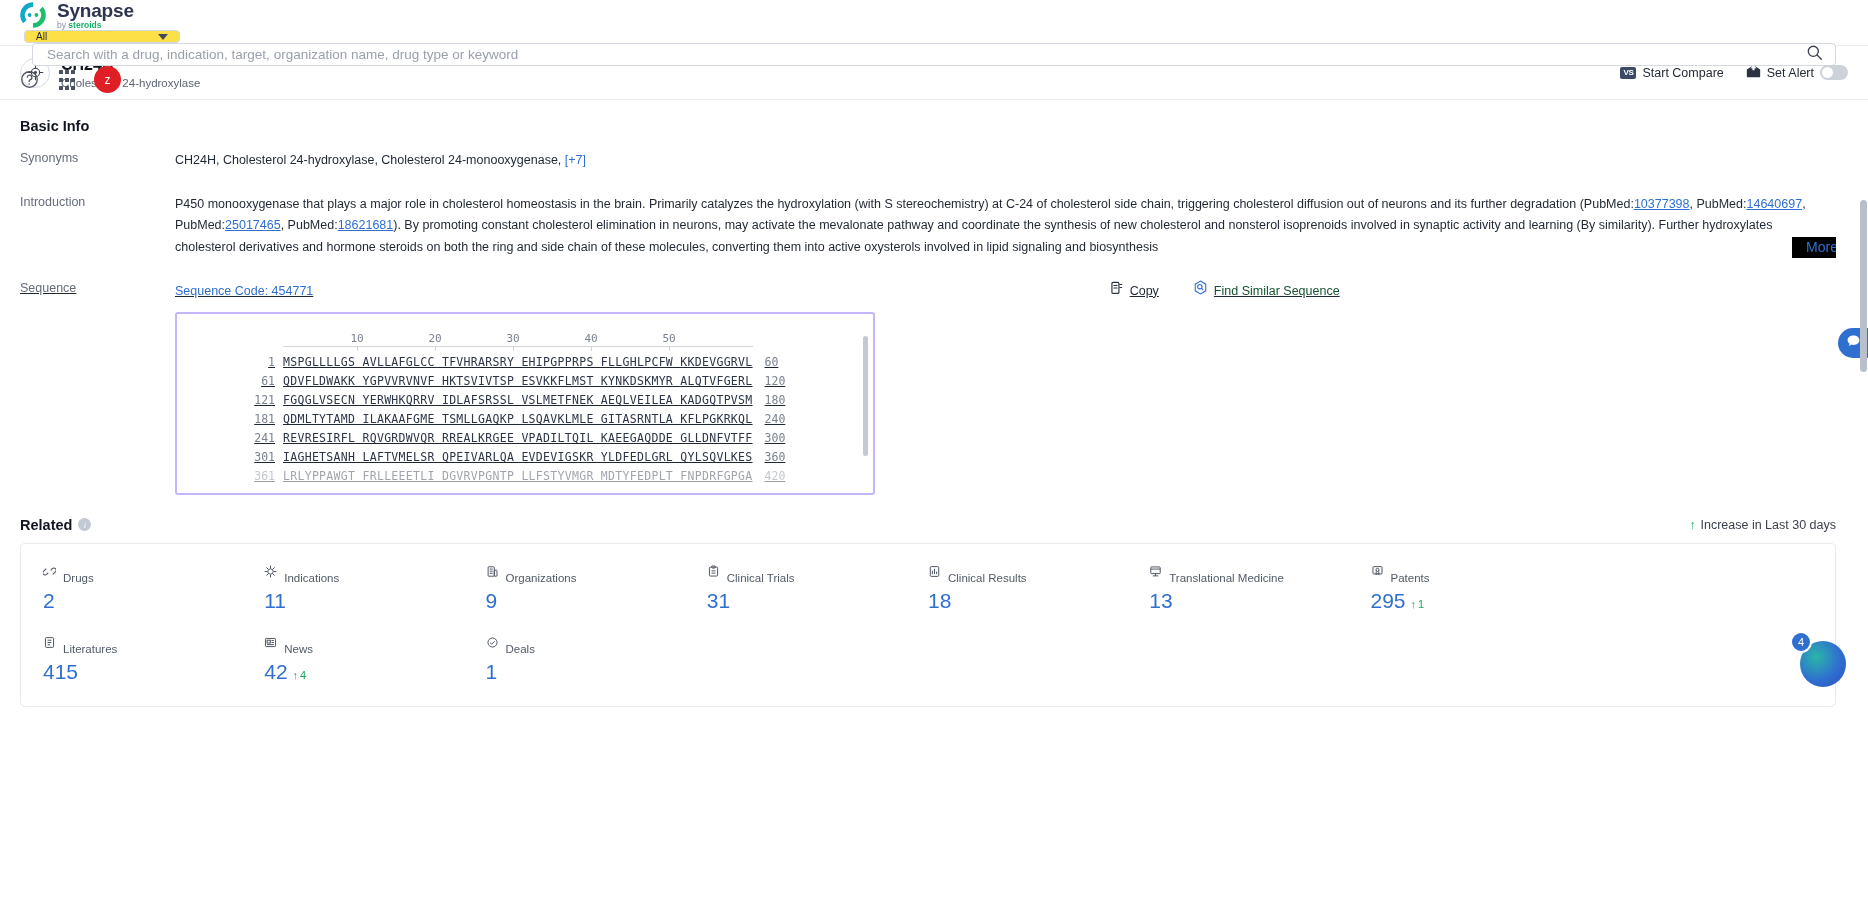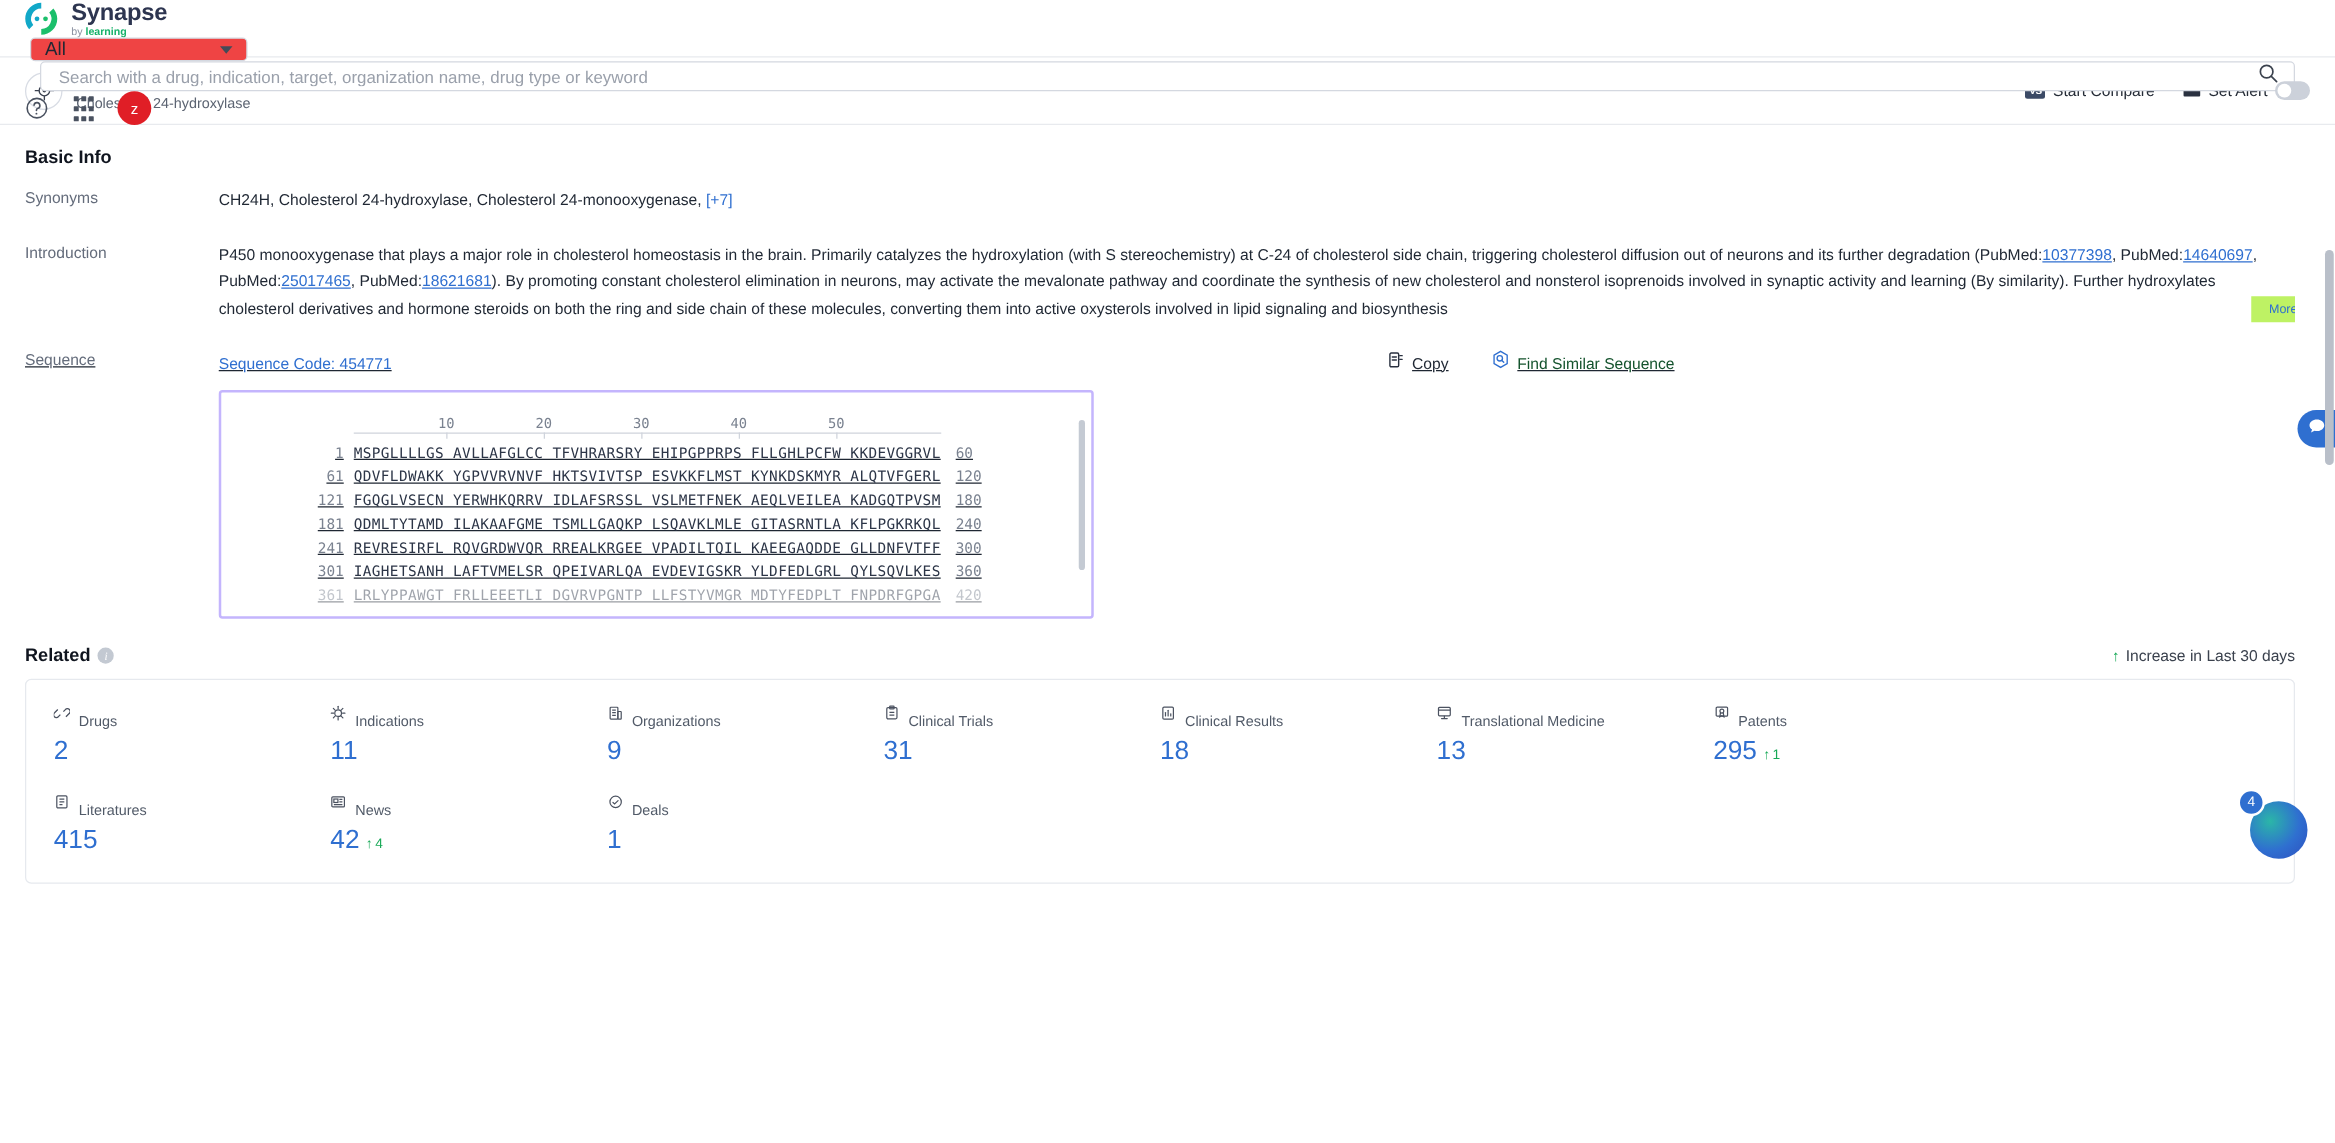--- a/index.html
+++ b/index.html
@@ -23,24 +23,24 @@
     flex-direction:column;
   }
   .logo-wrap { display:flex; align-items:center; gap:9px; width:150px; }
   .logo-mark { width:30px; height:30px; position:relative; flex:none; }
   .logo-text { line-height:1; }
   .logo-name { font-size:19px; font-weight:700; color:#2d3550; letter-spacing:-.2px; }
   .logo-sub { font-size:8.5px; color:#8a90a0; margin-top:1px; }
   .logo-sub b { color:#17b26a; font-weight:700; }
 
   .scope-select {
-    width:174px; height:31px; margin-left:6px;
+    width:156px; height:31px; margin-left:6px;
     border:1px solid #d4d8e0; border-radius:4px;
     display:flex; align-items:center; justify-content:space-between;
-    padding:0 11px; font-size:15px; color:#1f2733; background:#ef4444;
+    padding:0 11px; font-size:10px; color:#1f2733; background:#fde047;
     cursor:pointer;
   }
   .caret { width:0;height:0;border-left:5px solid transparent;border-right:5px solid transparent;border-top:6px solid #444b58; }
 
   .search-box {
     flex:1; height:31px; margin-left:14px; margin-right:14px;
     border:1px solid #d4d8e0; border-radius:4px;
     display:flex; align-items:center; padding:0 12px;
     background:#fff;
   }
@@ -86,22 +86,22 @@
   .sec-title { font-size:14.5px;font-weight:700;color:#10151f;margin:4px 0 16px 0; }
 
   .row { display:flex; margin-bottom:10px; }
   .row-label { width:155px;flex:none;font-size:12.5px;color:#646c7b;padding-top:1px; }
   .row-body { flex:1;font-size:12.5px;color:#1f2733;line-height:21.5px; }
   .lnk { color:#2f6fd0;cursor:pointer; }
   .lnk-u { color:#2f6fd0;text-decoration:underline;cursor:pointer; }
 
   .intro { position:relative; max-height:66px; overflow:hidden; }
   .more {
-    position:absolute;right:-2px;bottom:0;background:#bef264;
-    color:#2f6fd0;font-size:10px;cursor:pointer;padding-left:14px;
+    position:absolute;right:-2px;bottom:0;background:#000000;
+    color:#2f6fd0;font-size:14px;cursor:pointer;padding-left:14px;
   }
 
   .seq-head { display:flex; align-items:center; margin-bottom:9px; }
   .seq-code { font-size:12.5px;color:#2f6fd0;cursor:pointer; }
   .seq-tools { display:flex;align-items:center;gap:34px;margin-left:auto;margin-right:auto;padding-left:300px; }
   .seq-tool { display:flex;align-items:center;gap:6px;font-size:12.5px;color:#1f2733;cursor:pointer; }
   .seq-tool.blue { color:#14532d; }
 
   .seq-box {
     width:700px;height:183px;border:2px solid #c4b5fd;border-radius:3px;
@@ -171,21 +171,21 @@
     <span class="logo-mark">
       <svg width="30" height="30" viewBox="0 0 30 30">
         <path d="M15 2.2A12.8 12.8 0 0 0 2.2 15c0 3.2 1.2 6.1 3.1 8.3l3.3-3.3A8.1 8.1 0 0 1 15 6.9z" fill="#12a8c8"></path>
         <path d="M15 27.8A12.8 12.8 0 0 0 27.8 15c0-3.2-1.2-6.1-3.1-8.3l-3.3 3.3A8.1 8.1 0 0 1 15 23.1z" fill="#1bbf6b"></path>
         <circle cx="11.6" cy="15" r="1.9" fill="#12a8c8"></circle>
         <circle cx="18.4" cy="15" r="1.9" fill="#1bbf6b"></circle>
       </svg>
     </span>
     <span class="logo-text">
       <div class="logo-name">Synapse</div>
-      <div class="logo-sub"><span>by </span><b>learning</b></div>
+      <div class="logo-sub"><span>by </span><b>steroids</b></div>
     </span>
   </div>
 
   <div class="scope-select">
     <span>All</span>
     <span class="caret"></span>
   </div>
 
   <div class="search-box">
     <input type="text" placeholder="Search with a drug, indication, target, organization name, drug type or keyword" style="">

